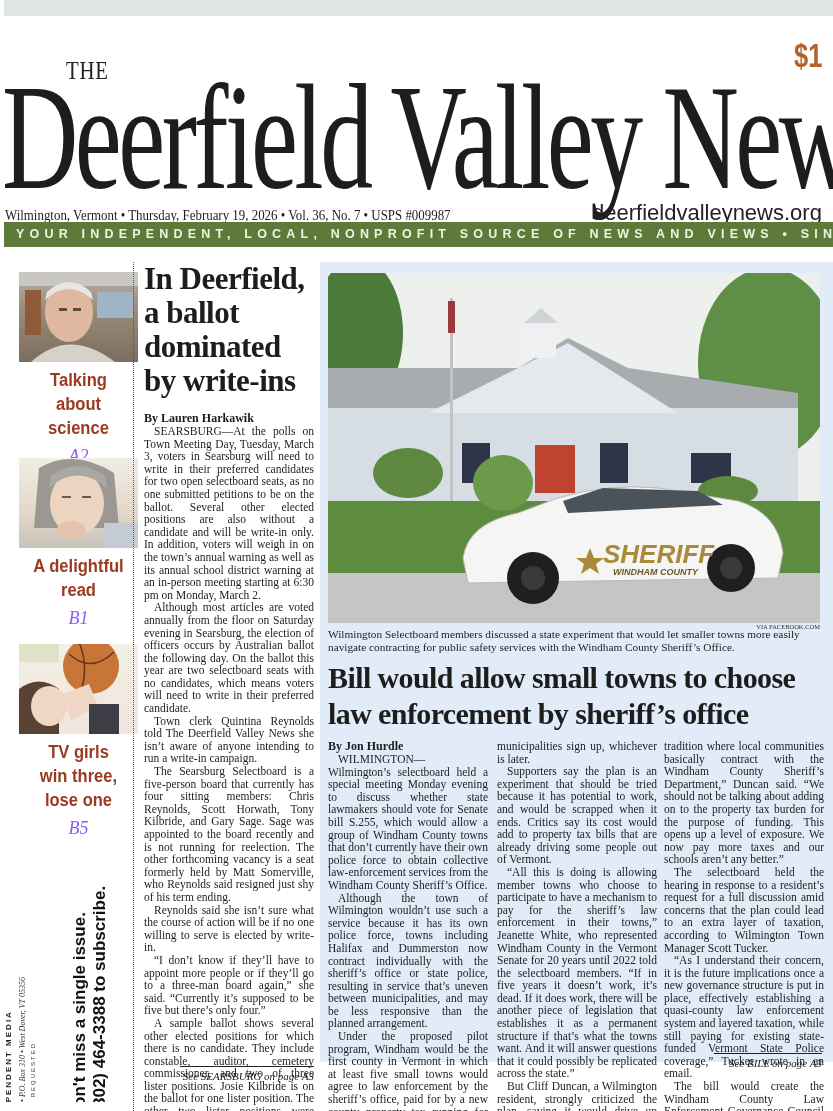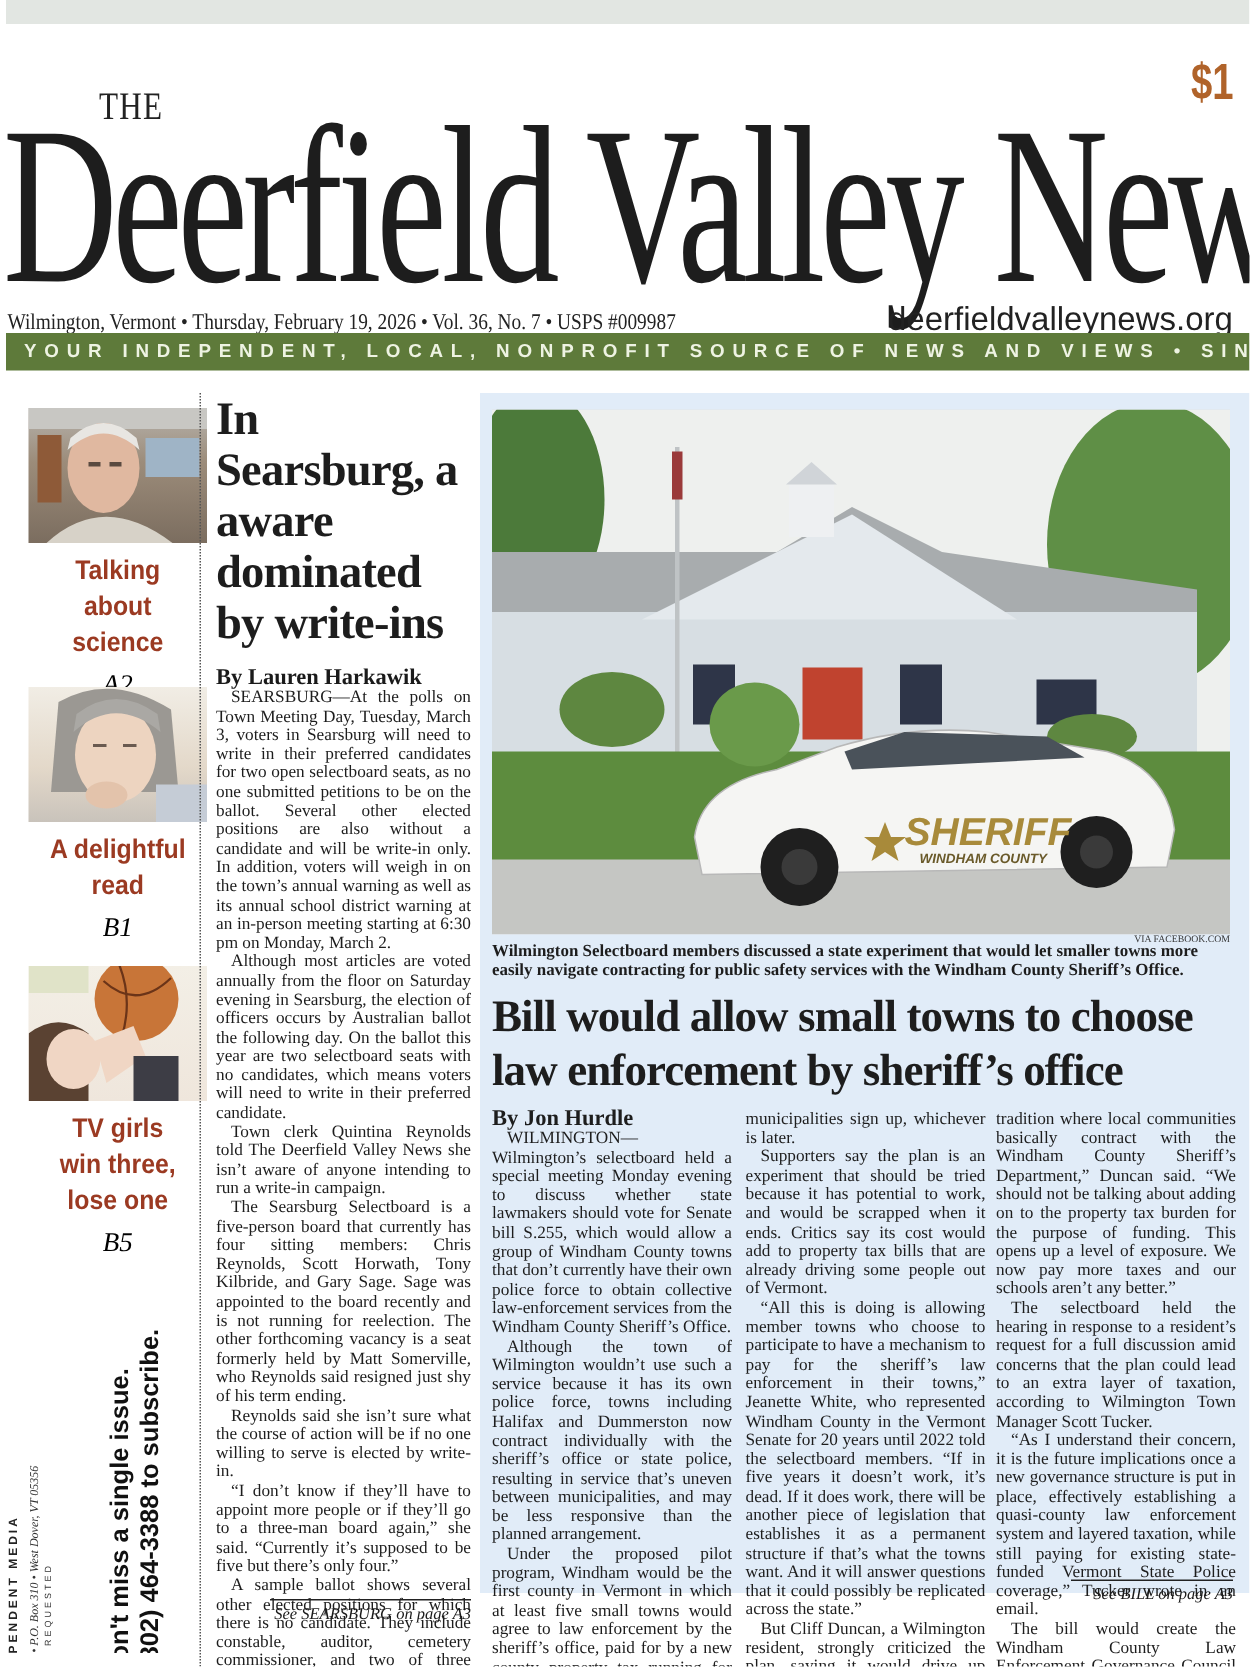--- a/index.html
+++ b/index.html
@@ -16,47 +16,47 @@
   .website { position: absolute; left: 592px; top: 180px; font-family: Liberation Sans, sans-serif; font-size: 22px; color: #222; white-space: nowrap; }
 
   .tagline { position: absolute; left: 4px; top: 222px; width: 829px; height: 25px; background: #5e7a3a; color: #eef3e2; font-family: "Liberation Sans", sans-serif; font-weight: bold; font-size: 12.5px; letter-spacing: 5.2px; line-height: 25px; padding-left: 12px; white-space: nowrap; overflow: hidden; }
 
   
   .rail { position: absolute; left: 0; top: 262px; width: 130px; height: 849px; }
   .rail-divider { position: absolute; left: 133px; top: 262px; width: 0; height: 849px; border-left: 1px dotted #555; }
   .promo { position: absolute; left: 19px; width: 119px; text-align: center; }
   .promo-photo { width: 119px; height: 90px; position: relative; overflow: hidden; }
   .promo-title { font-family: "Liberation Sans", sans-serif; font-weight: bold; font-size: 18px; line-height: 24px; color: #9b3a22; margin-top: 6px; transform: scaleX(0.92); }
-  .promo-page { font-family: "Liberation Serif", serif; font-style: italic; font-size: 18px; color: #000000; margin-top: 6px; }
+  .promo-page { font-family: "Liberation Serif", serif; font-style: italic; font-size: 18px; color: #8b5cf6; margin-top: 6px; }
 
   .photo-man { background: linear-gradient(180deg, #b7b3ad 0%, #9c8c7a 40%, #7b6d5f 100%); }
   .photo-woman { background: linear-gradient(180deg, #f1ede5 0%, #e3d8c9 60%, #c9c3bb 100%); }
   .photo-bball { background: linear-gradient(180deg, #f3efe6 0%, #efe6dc 100%); }
 
   .subscribe { position: absolute; left: 0; top: 880px; width: 130px; height: 220px; overflow: hidden; }
   .vert { position: absolute; transform: rotate(-90deg); transform-origin: left top; white-space: nowrap; }
   .v1 { left: 90px; top: 225px; font-family: "Liberation Sans", sans-serif; font-weight: bold; font-size: 17px; color: #111; }
   .v2 { left: 70px; top: 225px; font-family: "Liberation Sans", sans-serif; font-weight: bold; font-size: 17px; color: #111; }
   .v3 { left: 4px; top: 225px; font-family: "Liberation Sans", sans-serif; font-weight: bold; font-size: 8px; letter-spacing: 2px; color: #222; }
   .v4 { left: 18px; top: 225px; font-family: "Liberation Serif", serif; font-style: italic; font-size: 8px; color: #333; }
   .v5 { left: 30px; top: 225px; font-family: "Liberation Sans", sans-serif; font-size: 6px; letter-spacing: 2px; color: #333; }
 
   
   .col2 { position: absolute; left: 144px; top: 262px; width: 170px; }
   .headline2 { font-family: "Liberation Serif", serif; font-weight: bold; font-size: 31px; line-height: 34px; color: #1d1d1d; letter-spacing: -0.5px; }
-  .byline { font-family: "Liberation Serif", serif; font-weight: bold; font-size: 15px; line-height: 13px; margin-top: 14px; }
+  .byline { font-family: "Liberation Serif", serif; font-weight: bold; font-size: 12px; line-height: 13px; margin-top: 14px; }
   .body-text { font-family: "Liberation Serif", serif; font-size: 11.5px; line-height: 12.6px; color: #1d1d1d; text-align: justify; }
   .body-text p { text-indent: 10px; }
   .jump { position: absolute; font-family: "Liberation Serif", serif; font-style: italic; font-size: 11px; text-align: right; border-top: 1.5px solid #222; padding-top: 3px; }
 
   
   .panel { position: absolute; left: 320px; top: 262px; width: 513px; height: 800px; background: #e1ecf8; }
   .main-photo { position: absolute; left: 8px; top: 11px; width: 492px; height: 350px; overflow: hidden; background: #dfe4e6; }
   .credit { position: absolute; right: 13px; top: 361px; font-family: "Liberation Serif", serif; font-size: 6.5px; color: #333; }
-  .caption { position: absolute; left: 8px; top: 366px; width: 495px; font-family: "Liberation Serif", serif; font-weight: bold; font-size: 11.3px; line-height: 12.5px; color: #1d1d1d; }
+  .caption { position: absolute; left: 8px; top: 366px; width: 495px; font-family: "Liberation Serif", serif; font-weight: normal; font-size: 11.3px; line-height: 12.5px; color: #1d1d1d; }
   .headline-main { position: absolute; left: 8px; top: 398px; width: 500px; font-family: "Liberation Serif", serif; font-weight: bold; font-size: 30px; line-height: 36px; color: #1d1d1d; letter-spacing: -0.6px; }
   .main-cols { position: absolute; left: 8px; top: 478px; width: 497px; }
   .mcol { position: absolute; top: 0; width: 160px; }
   .mcol.c1 { left: 0; }
   .mcol.c2 { left: 169px; }
   .mcol.c3 { left: 336px; }
 </style>
 </head>
 <body>
 
@@ -137,21 +137,21 @@
     <div class="vert v3">:PENDENT MEDIA</div>
     <div class="vert v4">s • P.O. Box 310 • West Dover, VT 05356</div>
     <div class="vert v5">E REQUESTED</div>
     <div class="vert v2">on't miss a single issue.</div>
     <div class="vert v1">802) 464-3388 to subscribe.</div>
   </div>
 </div>
 <div class="rail-divider"></div>
 
 <div class="col2">
-  <h2 class="headline2">In Searsburg, a aware dominated by write-ins</h2>
+  <h2 class="headline2">In Deerfield, a ballot dominated by write-ins</h2>
   <div class="byline">By Lauren Harkawik</div>
   <div class="body-text">
     <p>SEARSBURG—At the polls on Town Meeting Day, Tuesday, March 3, voters in Searsburg will need to write in their preferred candidates for two open selectboard seats, as no one submitted petitions to be on the ballot. Several other elected positions are also without a candidate and will be write-in only. In addition, voters will weigh in on the town’s annual warning as well as its annual school district warning at an in-person meeting starting at 6:30 pm on Monday, March 2.</p>
     <p>Although most articles are voted annually from the floor on Saturday evening in Searsburg, the election of officers occurs by Australian ballot the following day. On the ballot this year are two selectboard seats with no candidates, which means voters will need to write in their preferred candidate.</p>
     <p>Town clerk Quintina Reynolds told The Deerfield Valley News she isn’t aware of anyone intending to run a write-in campaign.</p>
     <p>The Searsburg Selectboard is a five-person board that currently has four sitting members: Chris Reynolds, Scott Horwath, Tony Kilbride, and Gary Sage. Sage was appointed to the board recently and is not running for reelection. The other forthcoming vacancy is a seat formerly held by Matt Somerville, who Reynolds said resigned just shy of his term ending.</p>
     <p>Reynolds said she isn’t sure what the course of action will be if no one willing to serve is elected by write-in.</p>
     <p>“I don’t know if they’ll have to appoint more people or if they’ll go to a three-man board again,” she said. “Currently it’s supposed to be five but there’s only four.”</p>
     <p>A sample ballot shows several other elected positions for which there is no candidate. They include constable, auditor, cemetery commissioner, and two of three lister positions. Josie Kilbride is on the ballot for one lister position. The other two lister positions were previously held by Sherrie Fox and Reynolds, who said she stepped down due to her Town Clerk responsibilities.</p>
 

